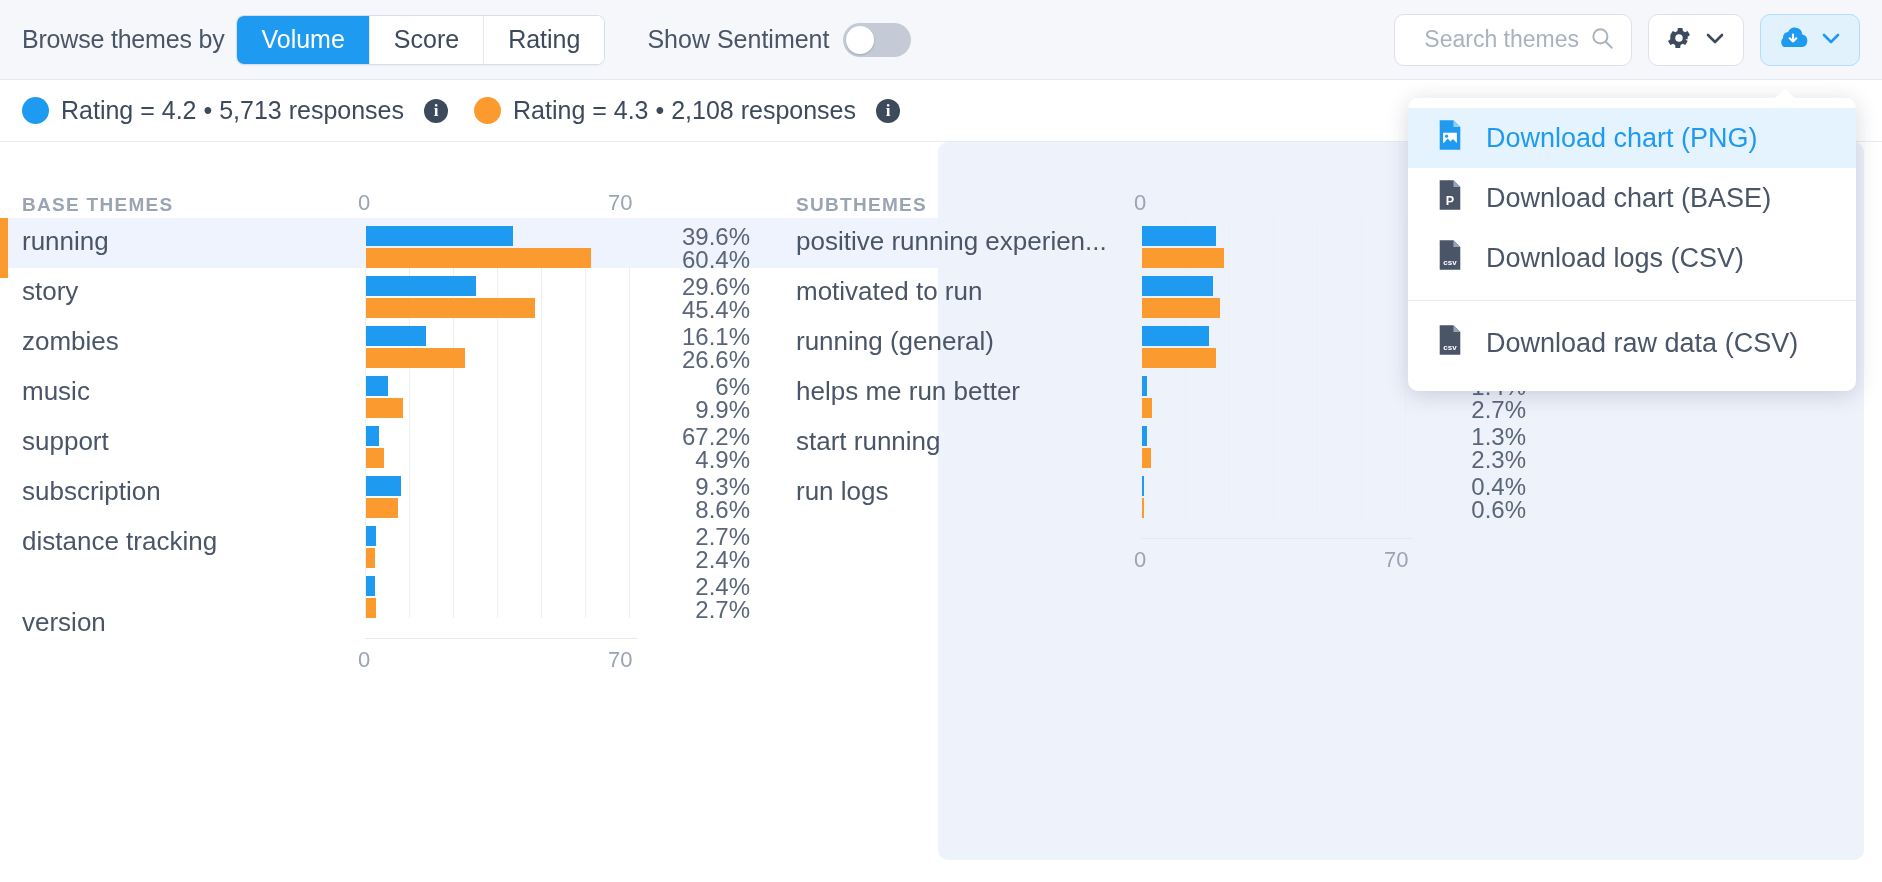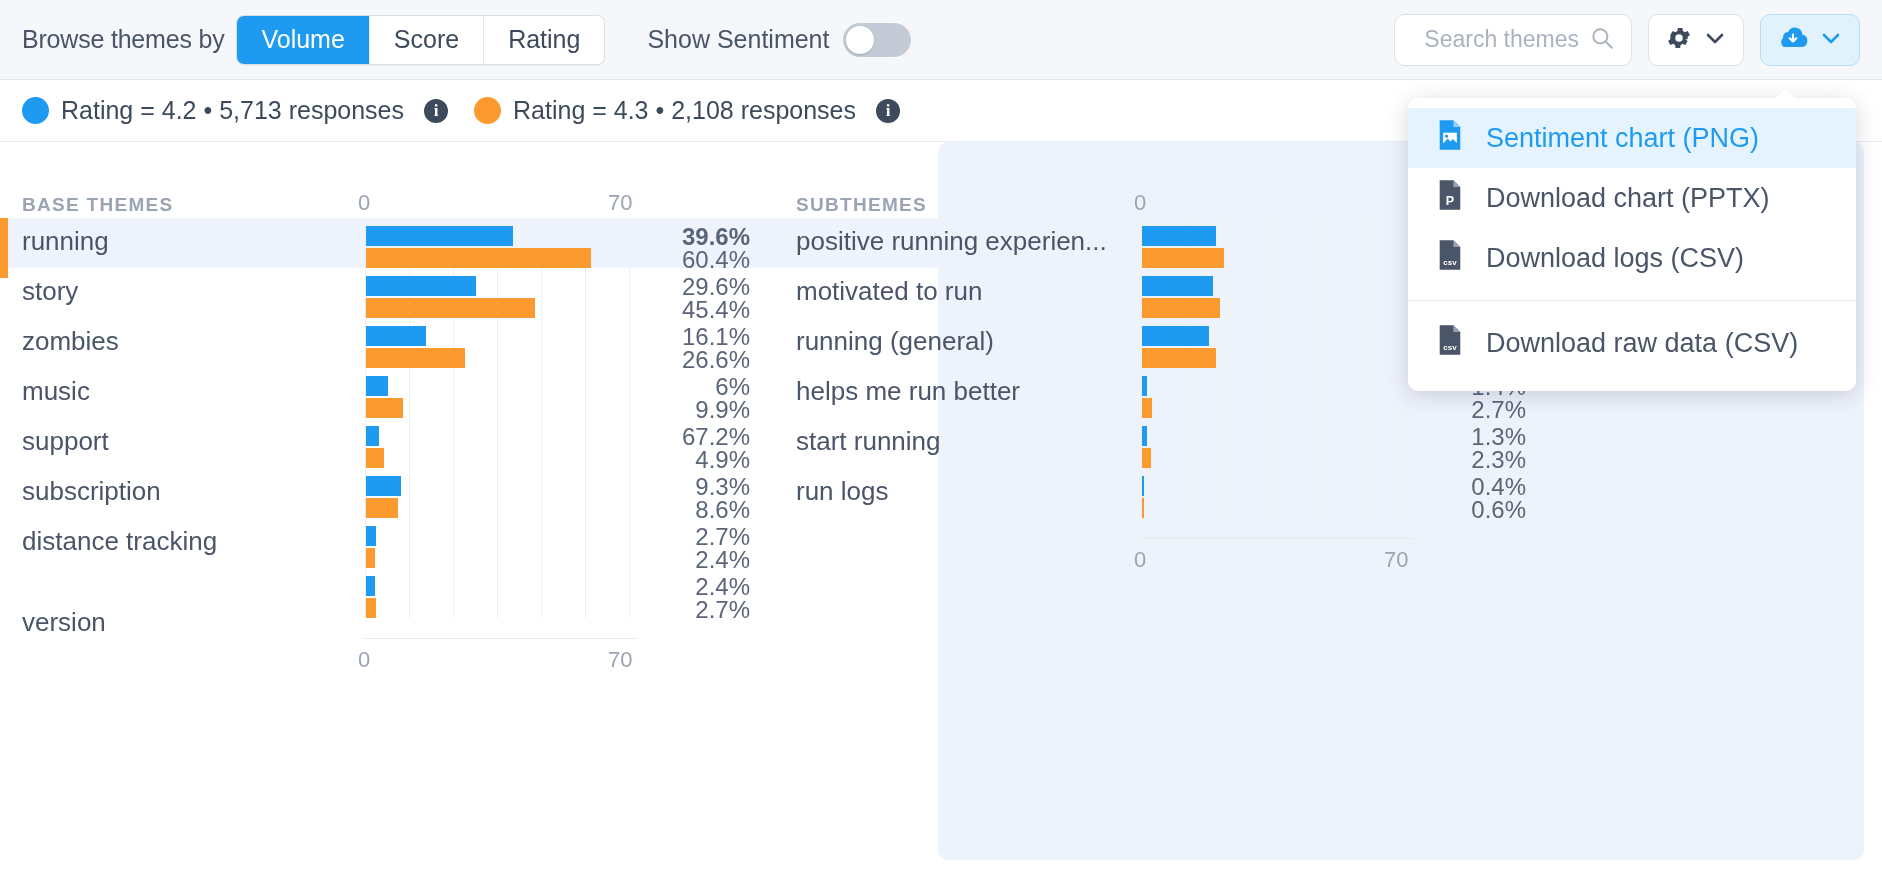--- a/index.html
+++ b/index.html
@@ -332,21 +332,21 @@
           <div class="gridline" style="left: 497px; top: 76px; height: 400px;"></div>
           <div class="gridline" style="left: 541px; top: 76px; height: 400px;"></div>
           <div class="gridline" style="left: 585px; top: 76px; height: 400px;"></div>
           <div class="gridline" style="left: 629px; top: 76px; height: 400px;"></div>
           <div class="row sel" style="left: 0px; top: 76px; width: 938px; height: 50px;">
             <div class="row-accent"></div>
           </div>
           <div class="row-label" style="left: 22px; top: 84px;">running</div>
           <div class="bar blue" style="left: 366px; top: 84px; width: 147.312px;"></div>
           <div class="bar orange" style="left: 366px; top: 106px; width: 224.688px;"></div>
-          <div class="pct" style="left: 630px; width: 120px; top: 81px; font-weight: bold;">39.6%</div>
+          <div class="pct" style="left: 630px; width: 120px; top: 81px;">39.6%</div>
           <div class="pct" style="left: 630px; width: 120px; top: 104px;">60.4%</div>
           <div class="row-label" style="left: 22px; top: 134px;">story</div>
           <div class="bar blue" style="left: 366px; top: 134px; width: 110.112px;"></div>
           <div class="bar orange" style="left: 366px; top: 156px; width: 168.888px;"></div>
           <div class="pct" style="left: 630px; width: 120px; top: 131px;">29.6%</div>
           <div class="pct" style="left: 630px; width: 120px; top: 154px;">45.4%</div>
           <div class="row-label" style="left: 22px; top: 184px;">zombies</div>
           <div class="bar blue" style="left: 366px; top: 184px; width: 59.892px;"></div>
           <div class="bar orange" style="left: 366px; top: 206px; width: 98.952px;"></div>
           <div class="pct" style="left: 630px; width: 120px; top: 181px;">16.1%</div>
@@ -430,32 +430,32 @@
     <div class="menu-item hl">
       <span class="file-ic">
         <svg width="28" height="32" viewBox="0 0 24 28" fill="#1e9bf0">
           <path d="M3 1h12l6 6v20H3z"></path>
           <path d="M15 1l6 6h-6z" fill="#8fd0f8"></path>
           <rect x="6" y="12" width="12" height="9" fill="#ffffff"></rect>
           <circle cx="9" cy="15" r="1.4" fill="#1e9bf0"></circle>
           <path d="M6.5 21l3.5-4 2.4 2.6 2.2-2.2 3.4 3.6z" fill="#1e9bf0"></path>
         </svg>
       </span>
-      <span>Sentiment chart (PNG)</span>
+      <span>Download chart (PNG)</span>
     </div>
 
     <div class="menu-item">
       <span class="file-ic">
         <svg width="28" height="32" viewBox="0 0 24 28" fill="#4a5568">
           <path d="M3 1h12l6 6v20H3z"></path>
           <path d="M15 1l6 6h-6z" fill="#9aa4b3"></path>
           <text x="12" y="23" font-family="Liberation Sans, sans-serif" font-size="11" font-weight="bold" fill="#ffffff" text-anchor="middle">P</text>
         </svg>
       </span>
-      <span>Download chart (PPTX)</span>
+      <span>Download chart (BASE)</span>
     </div>
 
     <div class="menu-item">
       <span class="file-ic">
         <svg width="28" height="32" viewBox="0 0 24 28" fill="#4a5568">
           <path d="M3 1h12l6 6v20H3z"></path>
           <path d="M15 1l6 6h-6z" fill="#9aa4b3"></path>
           <text x="12" y="23" font-family="Liberation Sans, sans-serif" font-size="7" font-weight="bold" fill="#ffffff" text-anchor="middle">csv</text>
         </svg>
       </span>

